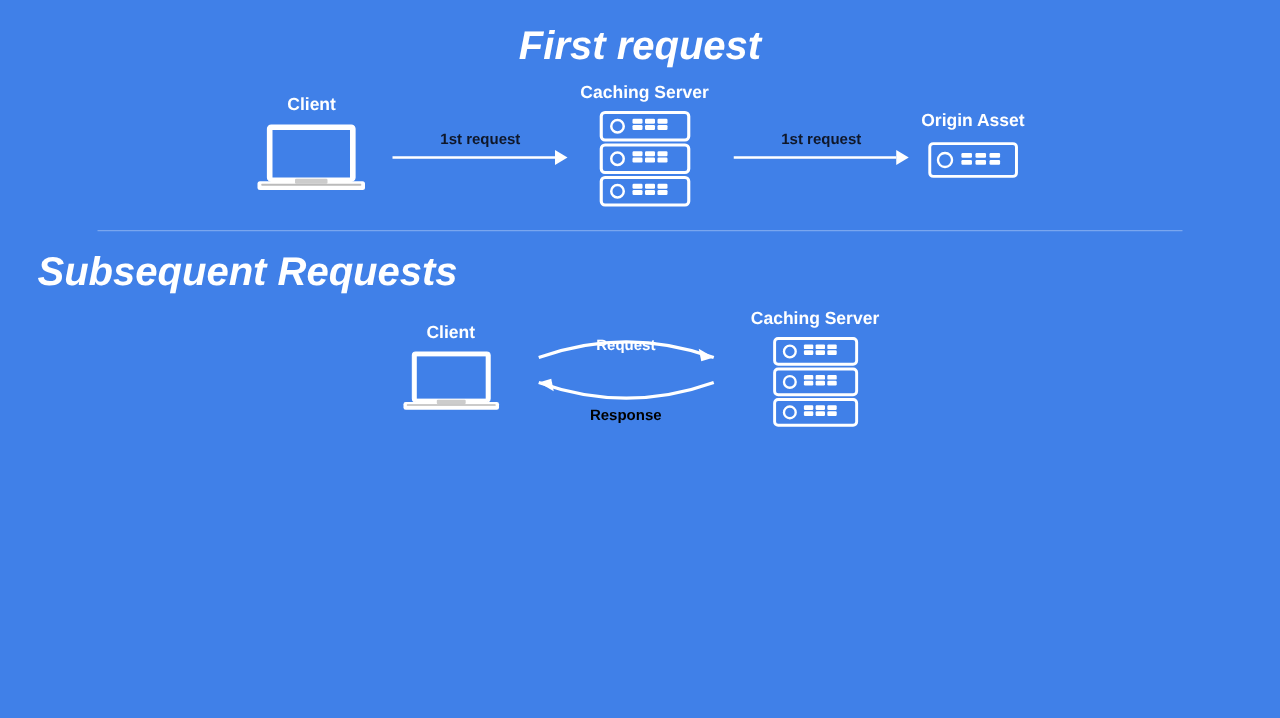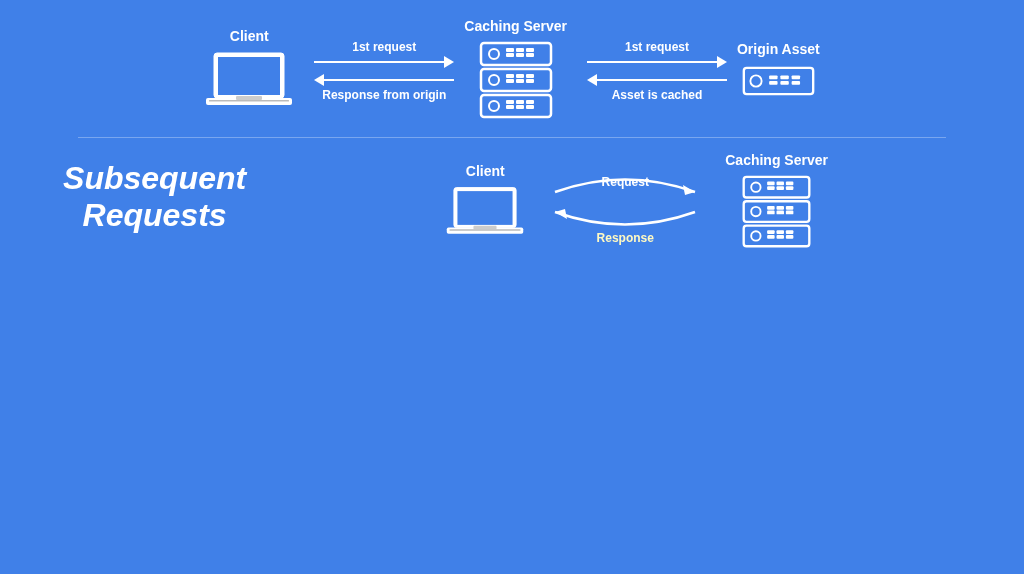--- a/index.html
+++ b/index.html
@@ -47,22 +47,22 @@
       justify-content: center;
       width: 100%;
       gap: 0;
       position: relative;
     }
 
     
     .subsequent-section {
       width: 100%;
       display: flex;
-      flex-direction: row;
-      align-items: center;
+      flex-direction: column;
+      align-items: flex-start;
     }
 
     .subsequent-diagram {
       display: flex;
       align-items: center;
       justify-content: center;
       width: 100%;
       gap: 0;
       position: relative;
     }
@@ -122,21 +122,21 @@
     }
 
     .arrow-row {
       display: flex;
       flex-direction: column;
       align-items: center;
       gap: 2px;
     }
 
     .arrow-label {
-      color: #ffffff;
+      color: #0f172a;
       font-size: 12px;
       font-weight: 700;
       text-align: center;
       white-space: nowrap;
     }
 
     .arrow-line {
       display: flex;
       align-items: center;
       width: 140px;
@@ -178,21 +178,21 @@
       color: white;
       font-size: 12px;
       font-weight: 700;
       position: absolute;
       top: 18px;
       text-align: center;
       width: 100%;
     }
 
     .curved-arrow-bottom-label {
-      color: #fef9c3;
+      color: #000000;
       font-size: 12px;
       font-weight: 700;
       position: absolute;
       bottom: 2px;
       text-align: center;
       width: 100%;
     }
 
     
     .divider {
@@ -201,20 +201,21 @@
       background: rgba(255,255,255,0.3);
       margin-bottom: 14px;
     }
   </style>
 </head>
 <body>
 
 <div class="diagram-container">
 
   <div class="first-request-section">
+    <h1 class="section-title">First request</h1>
 
     <div class="first-request-diagram">
 
       <div class="node" style="margin-right: 10px;">
         <span class="node-label">Client</span>
 
         <svg class="laptop-icon" viewBox="0 0 90 65" fill="none" xmlns="http://www.w3.org/2000/svg">
 
           <rect x="10" y="5" width="70" height="45" rx="3" fill="white" stroke="white" stroke-width="1"></rect>
           <rect x="14" y="9" width="62" height="38" fill="#4080e8"></rect>
@@ -229,27 +230,20 @@
       <div class="arrow-group">
 
         <div class="arrow-row">
           <span class="arrow-label">1st request</span>
           <div class="arrow-line">
             <div class="line"></div>
             <div class="arrowhead-right"></div>
           </div>
         </div>
 
-        <div class="arrow-row">
-          <div class="arrow-line">
-            <div class="arrowhead-left"></div>
-            <div class="line"></div>
-          </div>
-          <span class="arrow-label">Response from origin</span>
-        </div>
       </div>
 
       <div class="node" style="margin-right: 10px;">
         <span class="node-label">Caching Server</span>
 
         <svg class="server-icon" viewBox="0 0 80 85" fill="none" xmlns="http://www.w3.org/2000/svg">
 
           <rect x="5" y="5" width="70" height="22" rx="3" fill="none" stroke="white" stroke-width="2.5"></rect>
           <circle cx="18" cy="16" r="5" fill="none" stroke="white" stroke-width="2"></circle>
           <rect x="30" y="10" width="8" height="4" rx="1" fill="white"></rect>
@@ -282,27 +276,20 @@
       <div class="arrow-group">
 
         <div class="arrow-row">
           <span class="arrow-label">1st request</span>
           <div class="arrow-line">
             <div class="line"></div>
             <div class="arrowhead-right"></div>
           </div>
         </div>
 
-        <div class="arrow-row">
-          <div class="arrow-line">
-            <div class="arrowhead-left"></div>
-            <div class="line"></div>
-          </div>
-          <span class="arrow-label">Asset is cached</span>
-        </div>
       </div>
 
       <div class="node">
         <span class="node-label">Origin Asset</span>
 
         <svg class="origin-server-icon" viewBox="0 0 80 38" fill="none" xmlns="http://www.w3.org/2000/svg">
           <rect x="3" y="5" width="74" height="28" rx="3" fill="none" stroke="white" stroke-width="2.5"></rect>
           <circle cx="16" cy="19" r="6" fill="none" stroke="white" stroke-width="2"></circle>
           <rect x="30" y="13" width="9" height="4" rx="1" fill="white"></rect>
           <rect x="42" y="13" width="9" height="4" rx="1" fill="white"></rect>

